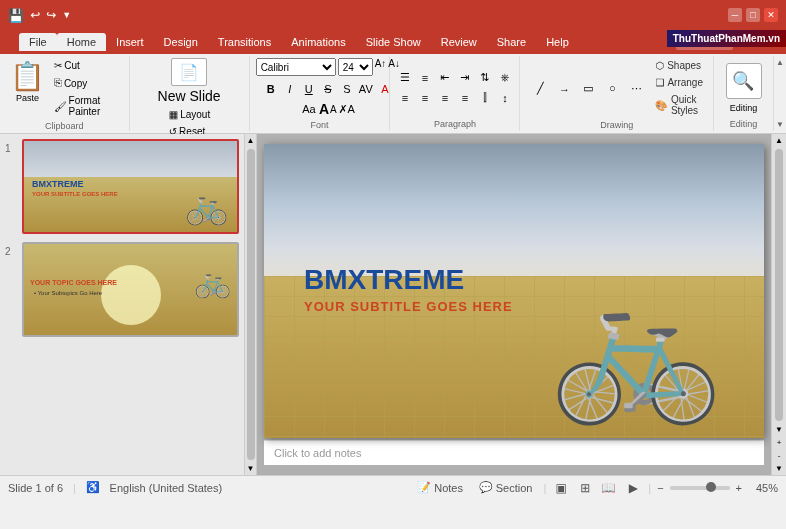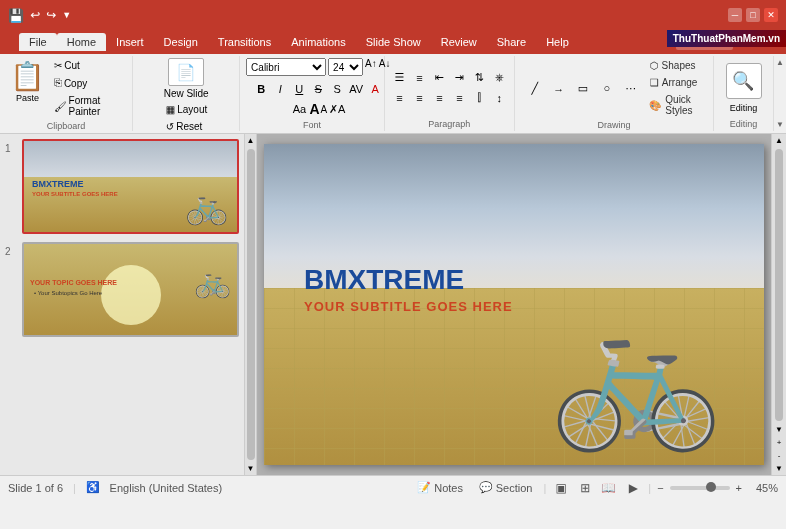--- a/index.html
+++ b/index.html
@@ -429,21 +429,21 @@
     </div>
     <div class="ribbon-group-label">Clipboard</div>
   </div>
 
   <div class="ribbon-group slides-group">
     <div class="ribbon-group-content">
       <div style="display:flex;flex-direction:column;align-items:center;gap:2px;">
         <div style="width:36px;height:28px;border:1px solid #aaa;background:white;display:flex;align-items:center;justify-content:center;cursor:pointer;border-radius:2px;">
           <span style="font-size:16px;">📄</span>
         </div>
-        <span style="font-size:10px;cursor:pointer;">New Slide</span>
+        <span style="font-size:14px;cursor:pointer;">New Slide</span>
       </div>
       <div style="display:flex;flex-direction:column;gap:2px;margin-left:4px;">
         <div class="small-icon-btn">
             <span>▦</span>
             <span>Layout</span>
           </div>
         <div class="small-icon-btn">
             <span>↺</span>
             <span>Reset</span>
           </div>
@@ -592,20 +592,23 @@
 
   <div id="canvas-area">
     <div id="slide-canvas">
       <div class="canvas-sky"></div>
       <div class="canvas-floor"></div>
       <div class="canvas-grid"></div>
       <div class="canvas-title">BMXTREME</div>
       <div class="canvas-subtitle">YOUR SUBTITLE GOES HERE</div>
       <div class="canvas-bike">🚲</div>
     </div>
+    <div id="notes-area">
+      <span style="color:#999;">Click to add notes</span>
+    </div>
   </div>
 
   <div id="right-scrollbar">
     <div style="font-size:8px;cursor:pointer;padding:2px;">▲</div>
     <div style="flex:1;width:8px;background:#bbb;border-radius:4px;margin:2px auto;"></div>
     <div style="font-size:8px;cursor:pointer;padding:2px;">▼</div>
     <div style="font-size:8px;cursor:pointer;padding:2px;">+</div>
     <div style="font-size:8px;cursor:pointer;padding:2px;">-</div>
     <div style="font-size:8px;cursor:pointer;padding:2px;">▼</div>
   </div>

